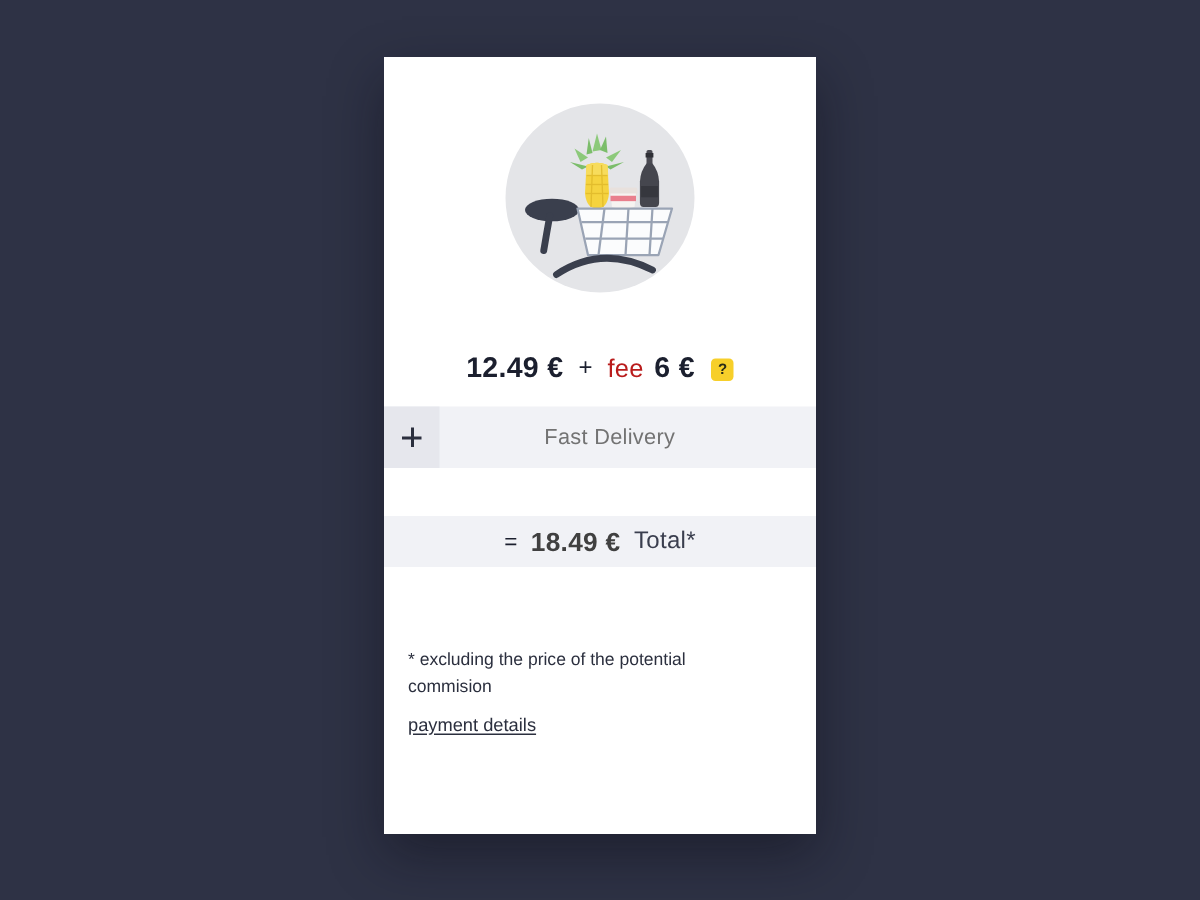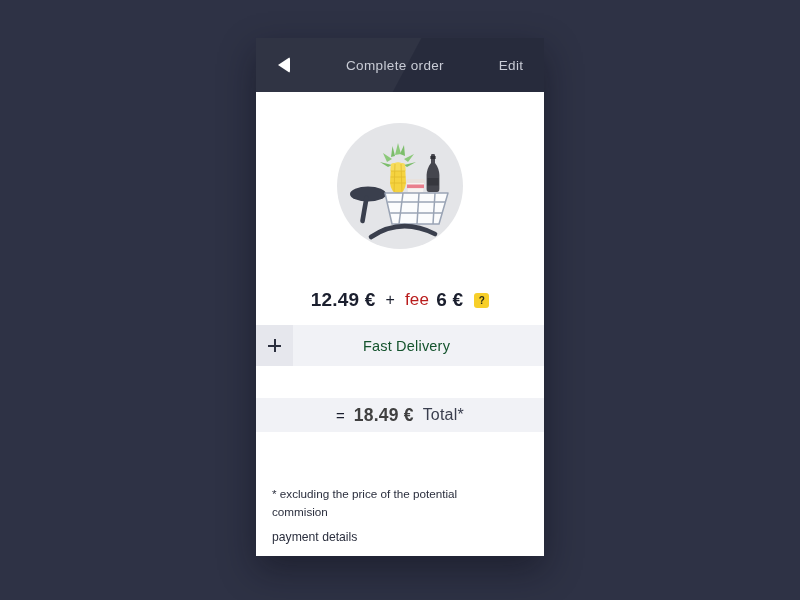--- a/index.html
+++ b/index.html
@@ -162,21 +162,21 @@
     left: 0; top: 5.5px; width: 13px; height: 2px;
   }
   .plus-glyph::after {
     top: 0; left: 5.5px; height: 13px; width: 2px;
   }
   #delivery-label {
     flex: 1;
     display: flex;
     align-items: center;
     justify-content: center;
-    color: #14532d;
+    color: #737373;
     font-size: 14.5px;
     letter-spacing: 0.2px;
     padding-right: 24px;
     box-sizing: border-box;
   }
 
   
   #row-gap {
     height: 32px;
     background: #ffffff;
@@ -217,20 +217,21 @@
     font-size: 11.7px;
     line-height: 1.52;
     color: #2b2f3e;
     max-width: 214px;
   }
   #payment-details-link {
     display: inline-block;
     margin-top: 9px;
     font-size: 12.2px;
     color: #2b2f3e;
+    text-decoration: underline;
     text-underline-offset: 2px;
     cursor: pointer;
   }
 
   
   #order-button {
     height: 56px;
     background: #6ed19d;
     display: flex;
     align-items: center;
@@ -242,27 +243,20 @@
     font-size: 22px;
     font-weight: bold;
     letter-spacing: 0.3px;
   }
 </style>
 </head>
 <body>
 
 <div id="phone-card">
 
-  <div id="app-header">
-    <div class="hdr-left">
-      <span class="back-tri"></span>
-    </div>
-    <div id="header-title">Complete order</div>
-    <div id="edit-button">Edit</div>
-  </div>
 
   <div id="hero">
     <svg id="cart-illustration" width="130" height="130" viewBox="0 0 130 130">
       <circle cx="65" cy="65" r="63" fill="#e4e5e8"></circle>
 
       <g>
         <path d="M56 36 L57.5 25 L60 35 Z" fill="#7bbd6a"></path>
         <path d="M60 34 L63 22 L66 33 Z" fill="#8cc97a"></path>
         <path d="M65 33 L69 24 L70 35 Z" fill="#7bbd6a"></path>
         <path d="M52 41 L48 32 L57 38 Z" fill="#8cc97a"></path>

